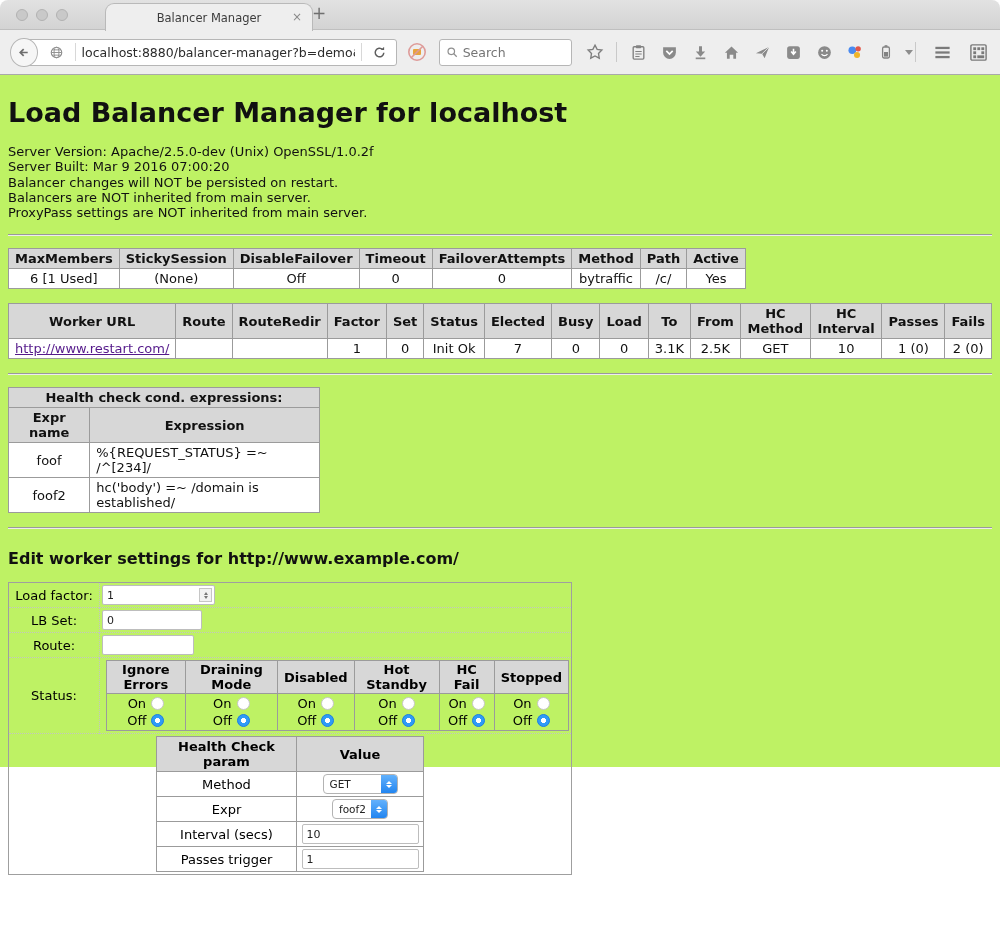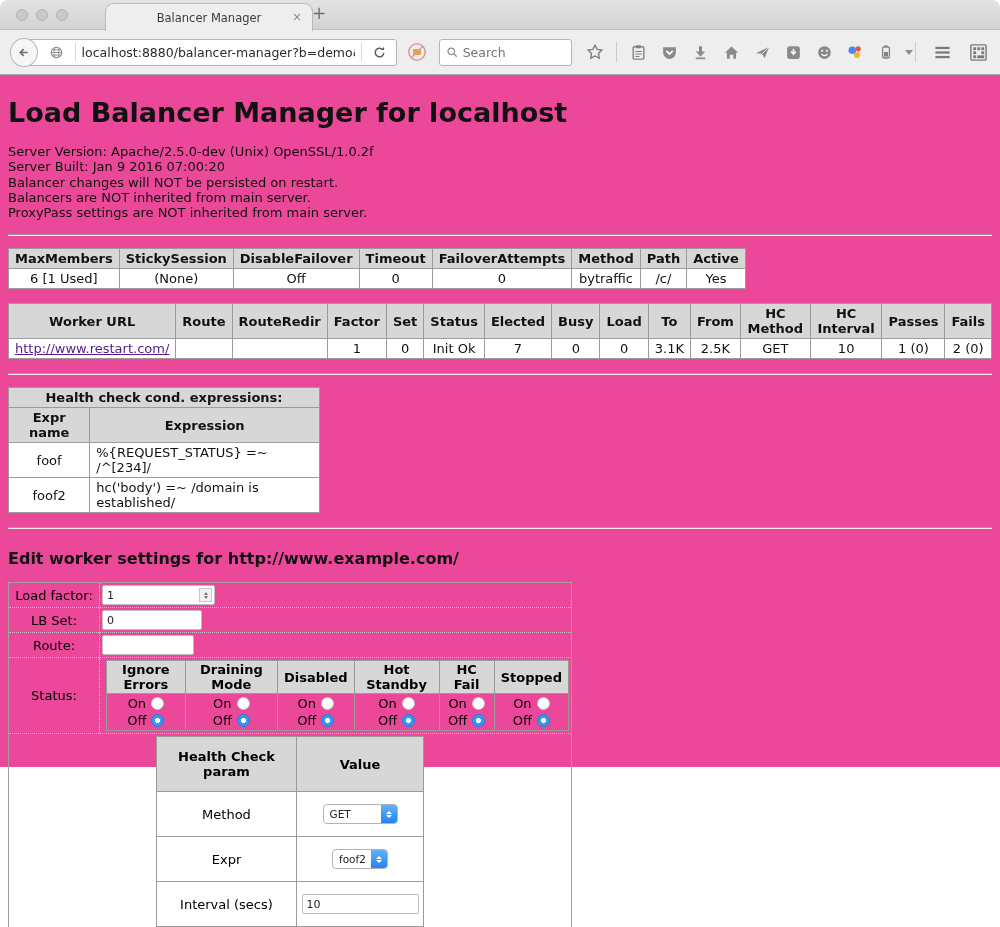--- a/index.html
+++ b/index.html
@@ -34,21 +34,21 @@
                border-radius:3px; display:flex; align-items:center; padding:0 6px; gap:4px; }
   .searchbar input { border:none; outline:none; width:100px; font-size:12.5px; color:#444;
                      font-family:"DejaVu Sans","Liberation Sans",sans-serif; background:transparent; }
   .tool-icons { display:flex; align-items:center; gap:7px; margin-left:11px; }
   .vsep { width:1px; height:20px; background:#c9c9c9; margin:0 2px; }
   .caret-down { width:0; height:0; border-left:4px solid transparent; border-right:4px solid transparent;
                 border-top:5px solid #8d8d8d; }
   .right-icons { margin-left:auto; display:flex; align-items:center; gap:12px; }
 
   
-  .content { padding:12px 8px 0 8px; background:#ec4899; height:692px; }
+  .content { padding:12px 8px 0 8px; background:#bef264; height:692px; }
   h1.page-title { font-size:27px; font-weight:bold; color:#111; margin:10px 0 16px 0; letter-spacing:0; }
   .info-line { font-size:13px; color:#111; line-height:15.3px; }
   hr.rule { border:none; border-top:1px solid #9a9a9a; border-bottom:1px solid #ededed; margin:14px 0 12px 0; }
   h3.sec { font-size:16px; font-weight:bold; margin:20px 0 12px 0; color:#111; }
   a.plink { color:#551a8b; text-decoration:underline; }
 
   table.grid { border-collapse:collapse; font-size:13px; color:#111; margin-bottom:14px;border-radius:6px; }
   table.grid th, table.grid td { border:1px solid #9b9b9b; padding:2px 6px; text-align:center; }
   table.grid th { background:#d7d7d7; font-weight:bold; }
   table.grid td { background:#fff; }
@@ -78,21 +78,21 @@
   table.status-tbl { border-collapse:collapse; font-size:13px; margin-left:4px; }
   table.status-tbl th, table.status-tbl td { border:1px solid #9b9b9b; padding:1px 6px; text-align:center; }
   table.status-tbl th { background:#d7d7d7; }
   .radio-row { display:flex; align-items:center; justify-content:center; gap:5px; line-height:17px; }
   input[type=radio] { appearance:none; -webkit-appearance:none; width:13px; height:13px; border-radius:50%;
                       border:1px solid #c6c6c6; background:#fff; margin:0; vertical-align:middle; }
   input[type=radio]:checked { border:1px solid #1d7fe0;
       background:radial-gradient(circle, #ffffff 0 2.4px, #2f9bf7 2.6px 100%); }
 
   table.hc-tbl { border-collapse:collapse; font-size:13px; margin:0 auto; }
-  table.hc-tbl th, table.hc-tbl td { border:1px solid #9b9b9b; padding:12px 4px; text-align:center; }
+  table.hc-tbl th, table.hc-tbl td { border:1px solid #9b9b9b; padding:2px 4px; text-align:center; }
   table.hc-tbl th { background:#d7d7d7; }
   table.hc-tbl td.param { width:140px; }
   table.hc-tbl td.val { width:127px; }
   table.hc-tbl td.val .fld { width:117px; }
   .macselect { display:inline-flex; align-items:center; height:20px; border:1px solid #b3b3b3; border-radius:4px;
                background:#fff; overflow:hidden; }
   .macselect .sel-text { font-size:10.5px; color:#222; padding:0 6px; text-align:left; }
   .macselect .sel-arrows { width:16px; align-self:stretch; background:linear-gradient(#62b1fc,#2285f0);
                display:flex; flex-direction:column; align-items:center; justify-content:center; gap:1.5px; }
   .tri-up { width:0;height:0;border-left:3px solid transparent;border-right:3px solid transparent;border-bottom:3.5px solid #fff; }
@@ -245,21 +245,21 @@
       </span>
     </div>
   </div>
 
   <div class="content">
 
     <h1 class="page-title">Load Balancer Manager for localhost</h1>
 
     <div>
       <div class="info-line">Server Version: Apache/2.5.0-dev (Unix) OpenSSL/1.0.2f</div>
-      <div class="info-line">Server Built: Jan 9 2016 07:00:20</div>
+      <div class="info-line">Server Built: Mar 9 2016 07:00:20</div>
       <div class="info-line">Balancer changes will NOT be persisted on restart.</div>
       <div class="info-line">Balancers are NOT inherited from main server.</div>
       <div class="info-line">ProxyPass settings are NOT inherited from main server.</div>
     </div>
 
     <hr class="rule">
 
 
     <table class="grid tbl-balancer">
       <tbody>

